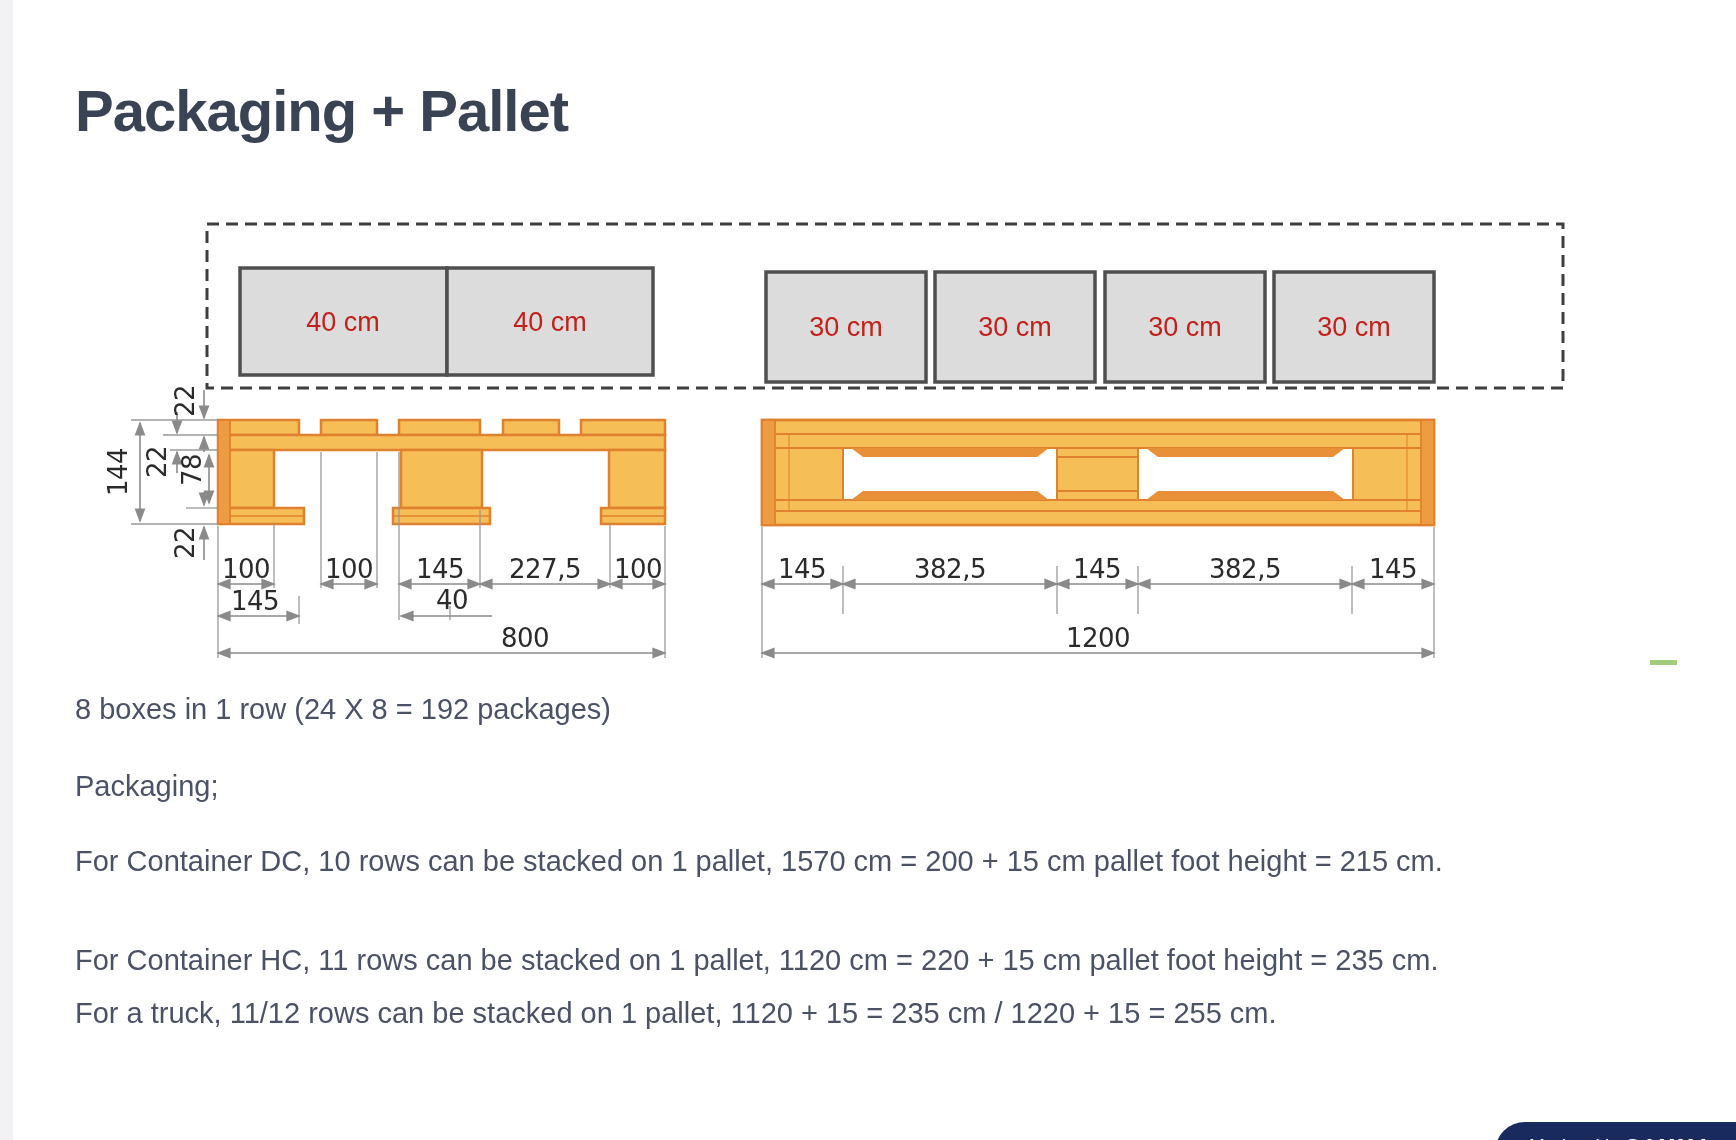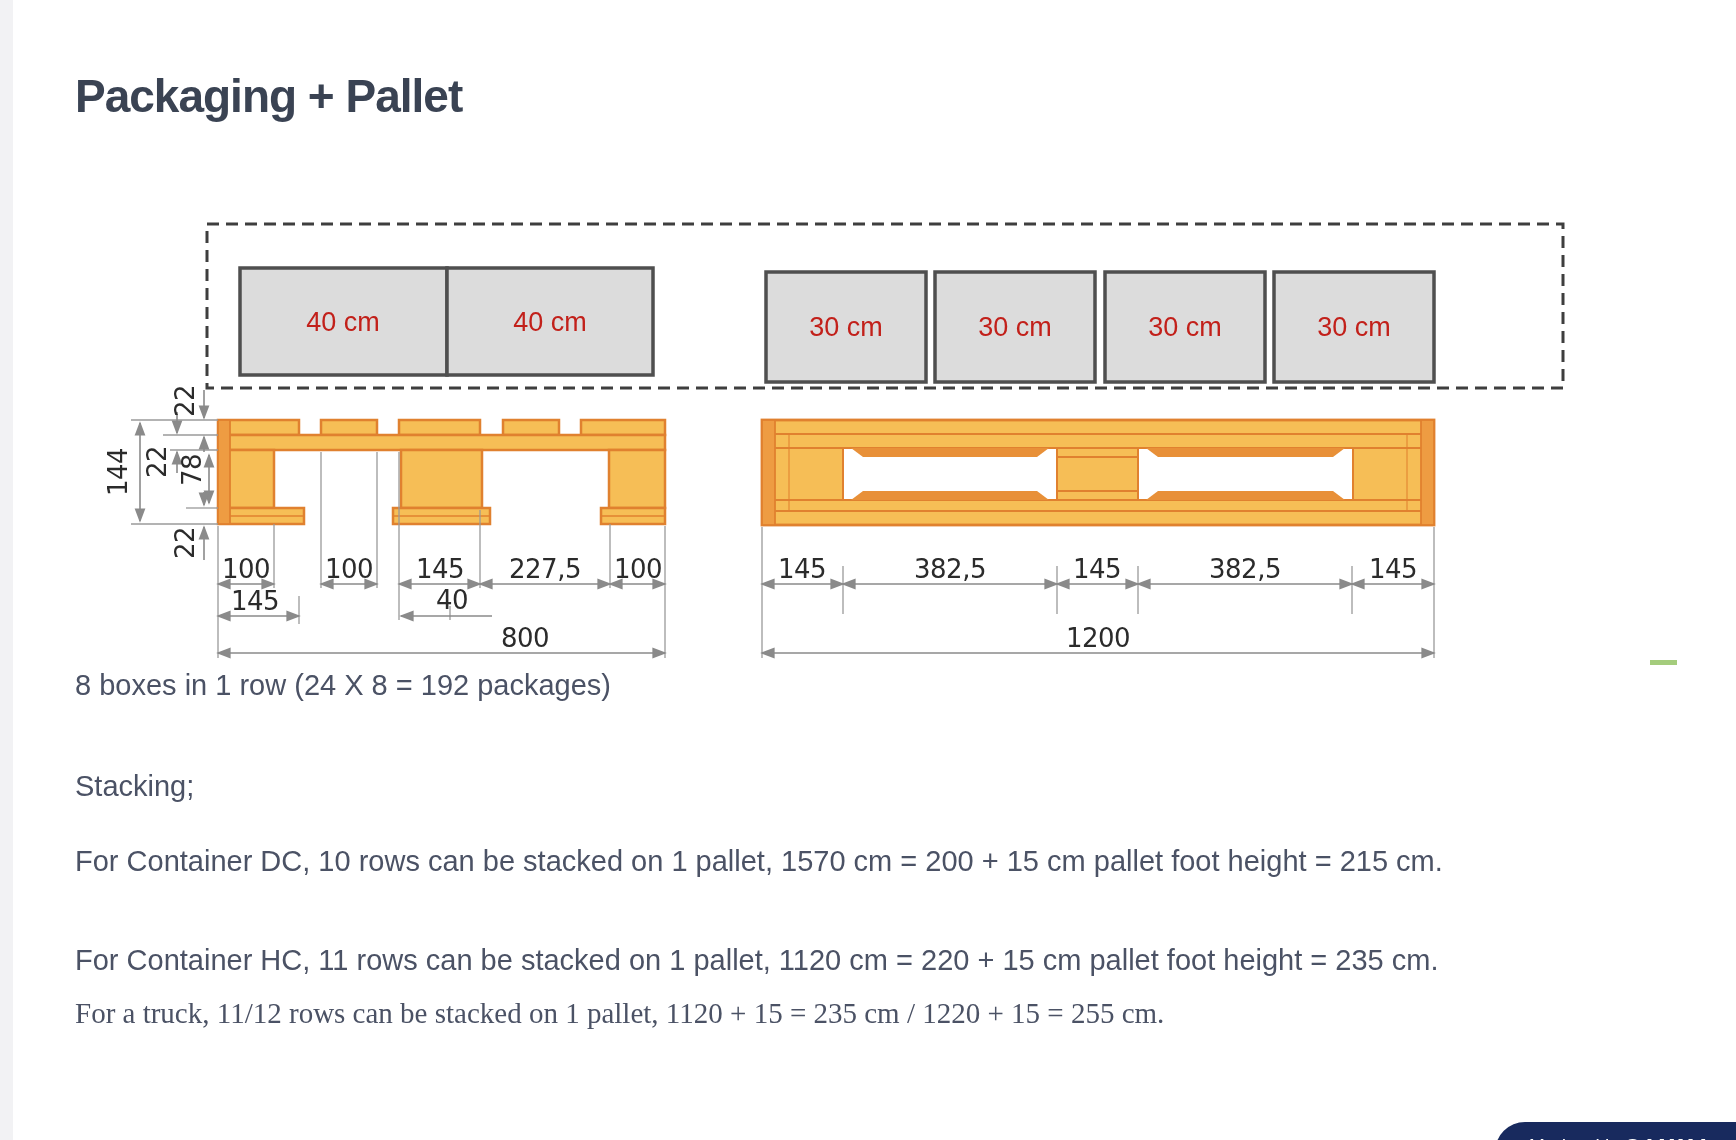--- a/index.html
+++ b/index.html
@@ -1,24 +1,24 @@
 <!DOCTYPE html>
 <html><head>
 <meta charset="utf-8">
 <style>
   html,body{margin:0;padding:0;}
   body{width:1736px;height:1140px;position:relative;background:#ffffff;
        font-family:"Liberation Sans",sans-serif;overflow:hidden;}
   .left-strip{position:absolute;left:0;top:0;width:13px;height:1140px;background:#f2f2f4;}
-  .page-title{position:absolute;left:75px;top:38px;font-size:46px;font-weight:800;
+  .page-title{position:absolute;left:75px;top:38px;font-size:58px;font-weight:800;
               color:#3a4353;letter-spacing:-1px;}
   .diagram-svg{position:absolute;left:0;top:0;}
   .notes{position:absolute;left:75px;top:0;width:1560px;}
   .note{position:absolute;left:0;font-size:29px;color:#4b5265;white-space:nowrap;}
-  .n1{top:640px;} .n2{top:741px;} .n3{top:816px;} .n4{top:915px;} .n5{top:968px;font-family:Liberation Serif, serif;}
+  .n1{top:664px;} .n2{top:741px;} .n3{top:816px;} .n4{top:915px;} .n5{top:968px;}
   .badge{position:absolute;left:1495px;top:1122px;width:290px;height:64px;
          background:#182a5e;border-radius:30px;display:flex;align-items:flex-start;
          padding:13px 0 0 34px;box-sizing:border-box;color:#ffffff;gap:9px;}
   .badge .prefix{font-size:19px;}
   .badge .logo{font-size:20px;font-weight:800;letter-spacing:2px;}
   text{font-family:"DejaVu Sans",sans-serif;}
   .dim-label{font-size:26px;fill:#2b2b2b;letter-spacing:-0.5px;}
   .box-label{font-size:27px;fill:#c2201a;font-family:"Liberation Sans",sans-serif;}
 </style>
 </head>
@@ -182,21 +182,21 @@
     <text class="dim-label" x="1245" y="578" text-anchor="middle">382,5</text>
     <text class="dim-label" x="1393" y="578" text-anchor="middle">145</text>
     <text class="dim-label" x="1098" y="647" text-anchor="middle">1200</text>
   </g>
 
   <rect x="1650" y="660" width="27" height="5" fill="#a4cc7c"></rect>
 </svg>
 
 <div class="notes">
   <p class="note n1">8 boxes in 1 row (24 X 8 = 192 packages)</p>
-  <p class="note n2">Stacking;</p>
+  <p class="note n2">Packaging;</p>
   <p class="note n3">For Container DC, 10 rows can be stacked on 1 pallet, 1570 cm = 200 + 15 cm pallet foot height = 215 cm.</p>
   <p class="note n4">For Container HC, 11 rows can be stacked on 1 pallet, 1120 cm = 220 + 15 cm pallet foot height = 235 cm.</p>
   <p class="note n5">For a truck, 11/12 rows can be stacked on 1 pallet, 1120 + 15 = 235 cm / 1220 + 15 = 255 cm.</p>
 </div>
 
 <div class="badge">
   <span class="prefix">Made with</span>
   <span class="logo">GAMMA</span>
 </div>
 

